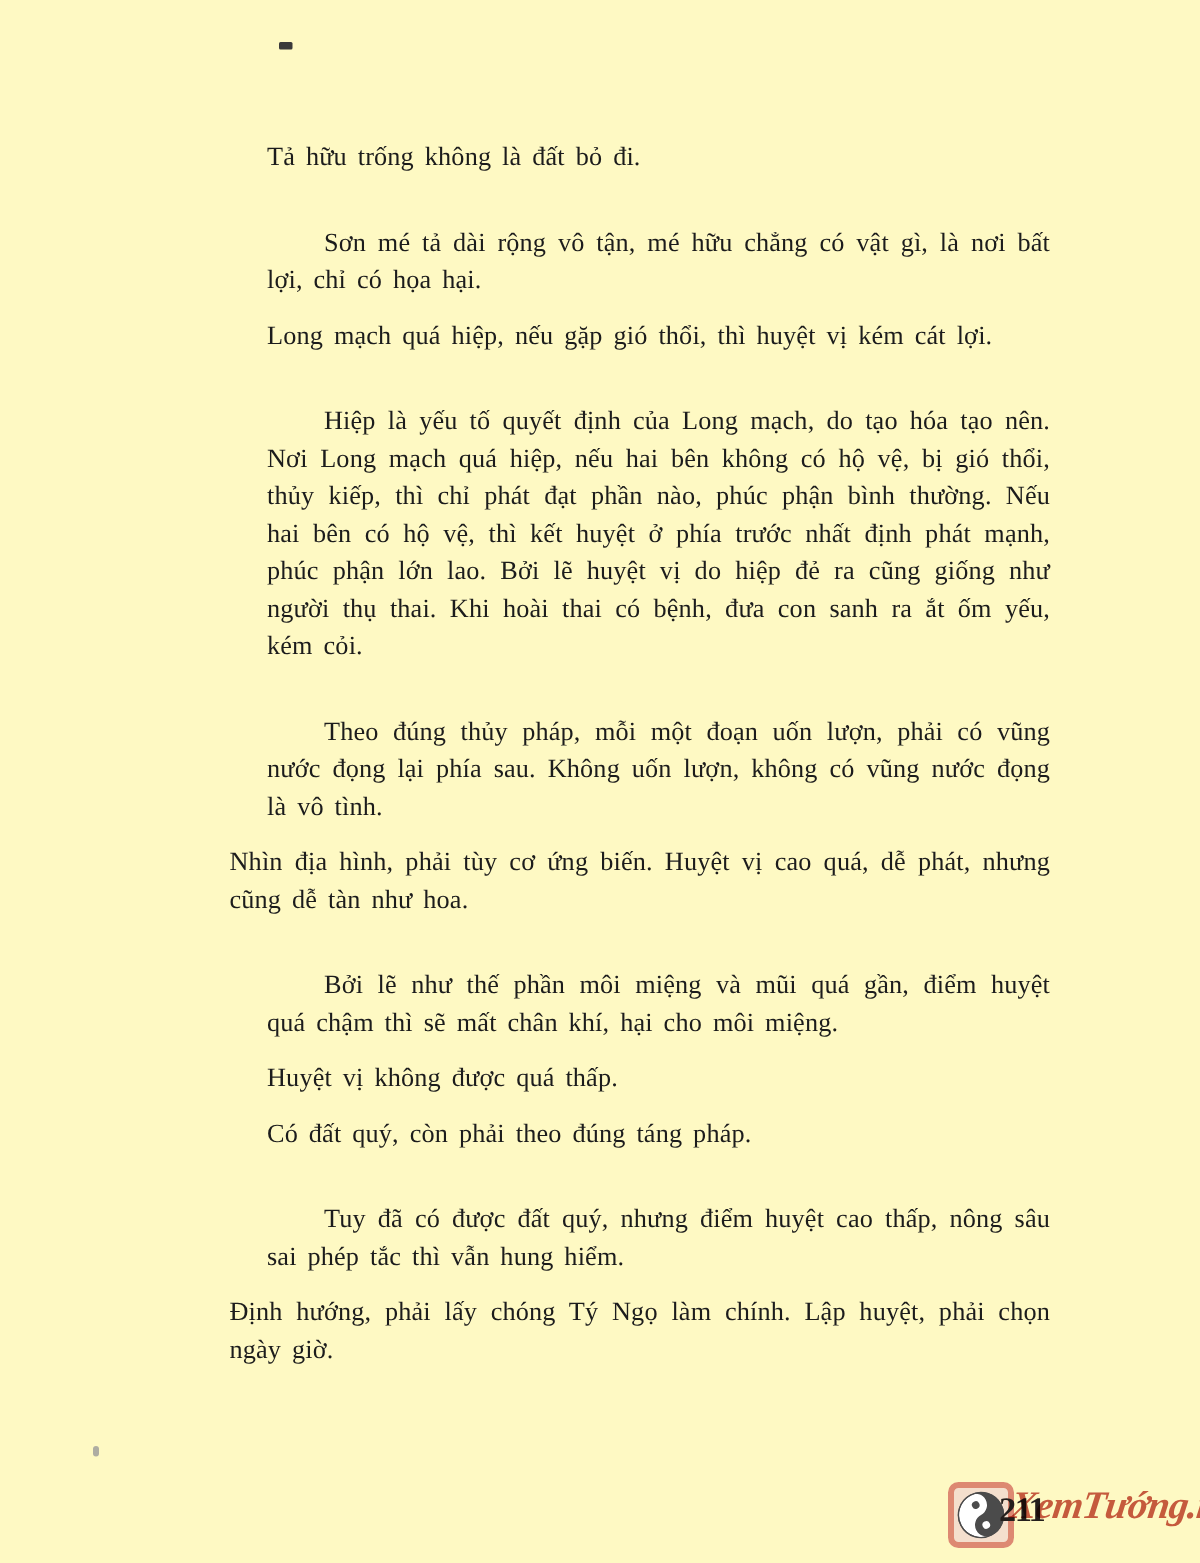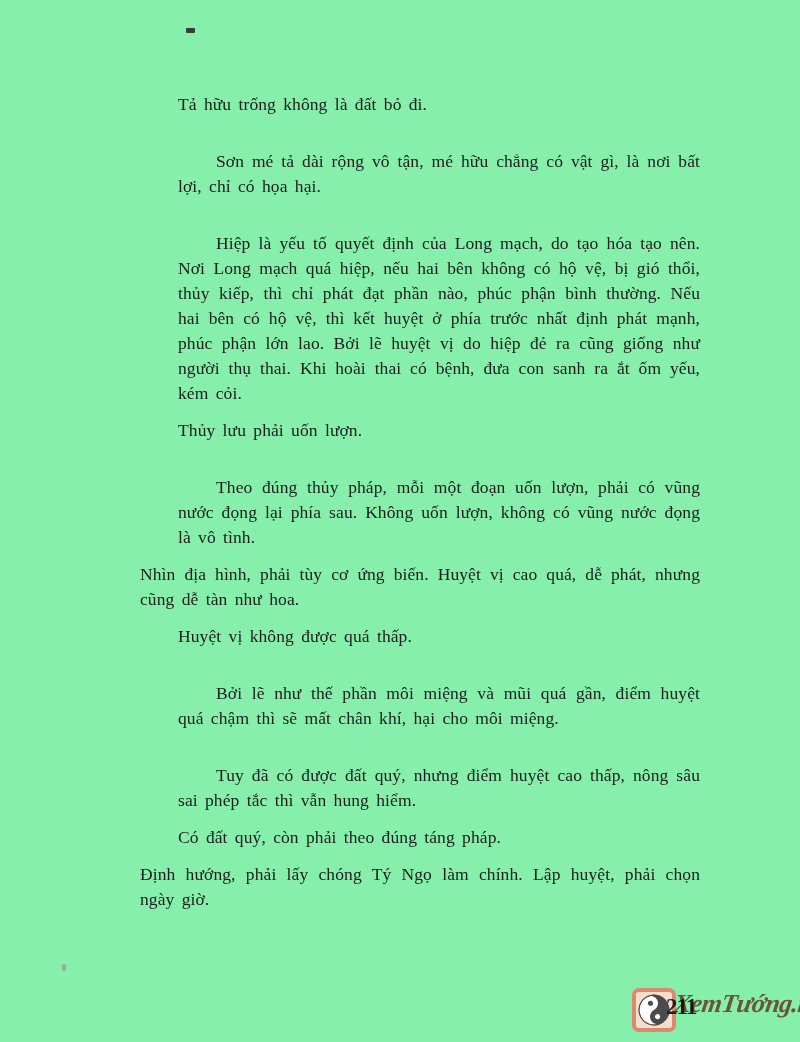--- a/index.html
+++ b/index.html
@@ -31,21 +31,21 @@
     width:560px;
     font-size:17.5px;
     line-height:25px;
     word-spacing:0.16em;
     letter-spacing:0.1px;
   }
   .para{
     margin:0 0 12px 38px;
     text-align:justify;
   }
-  .para.quote-wide{margin-left:0;}
+  .para.quote-wide{margin-left:13px;}
   .para.body{text-indent:38px;margin-top:32px;}
   
   .watermark{
     position:absolute;left:632px;top:986px;
     width:168px;height:50px;font-family:Liberation Serif, serif;
   }
   .wm-badge{
     position:absolute;left:0;top:2px;
     width:36px;height:36px;
     background:#f4dfcd;
@@ -72,37 +72,37 @@
     transform:skewX(-8deg);
     color:var(--wm-red,#c04a3c);
     opacity:.9;
     mix-blend-mode:multiply;
     white-space:nowrap;
   }
 </style>
 </head>
 <body>
 
-<div class="page" style="background: #86efac; color: rgb(28, 28, 28);">
+<div class="page" style="background: #fef9c3; color: rgb(28, 28, 28);">
 
   <span class="top-mark"></span>
   <span class="side-mark"></span>
 
   <main class="text-column" id="paragraphs">
 
   <p class="para quote">Tả hữu trống không là đất bỏ đi.</p>
       <p class="para body">Sơn mé tả dài rộng vô tận, mé hữu chẳng có vật gì, là nơi bất lợi, chỉ có họa hại.</p>
+      <p class="para quote">Long mạch quá hiệp, nếu gặp gió thổi, thì huyệt vị kém cát lợi.</p>
       <p class="para body">Hiệp là yếu tố quyết định của Long mạch, do tạo hóa tạo nên. Nơi Long mạch quá hiệp, nếu hai bên không có hộ vệ, bị gió thổi, thủy kiếp, thì chỉ phát đạt phần nào, phúc phận bình thường. Nếu hai bên có hộ vệ, thì kết huyệt ở phía trước nhất định phát mạnh, phúc phận lớn lao. Bởi lẽ huyệt vị do hiệp đẻ ra cũng giống như người thụ thai. Khi hoài thai có bệnh, đưa con sanh ra ắt ốm yếu, kém cỏi.</p>
-      <p class="para quote">Thủy lưu phải uốn lượn.</p>
       <p class="para body">Theo đúng thủy pháp, mỗi một đoạn uốn lượn, phải có vũng nước đọng lại phía sau. Không uốn lượn, không có vũng nước đọng là vô tình.</p>
       <p class="para quote-wide">Nhìn địa hình, phải tùy cơ ứng biến. Huyệt vị cao quá, dễ phát, nhưng cũng dễ tàn như hoa.</p>
+      <p class="para body">Bởi lẽ như thế phần môi miệng và mũi quá gần, điểm huyệt quá chậm thì sẽ mất chân khí, hại cho môi miệng.</p>
       <p class="para quote">Huyệt vị không được quá thấp.</p>
-      <p class="para body">Bởi lẽ như thế phần môi miệng và mũi quá gần, điểm huyệt quá chậm thì sẽ mất chân khí, hại cho môi miệng.</p>
+      <p class="para quote">Có đất quý, còn phải theo đúng táng pháp.</p>
       <p class="para body">Tuy đã có được đất quý, nhưng điểm huyệt cao thấp, nông sâu sai phép tắc thì vẫn hung hiểm.</p>
-      <p class="para quote">Có đất quý, còn phải theo đúng táng pháp.</p>
       <p class="para quote-wide">Định hướng, phải lấy chóng Tý Ngọ làm chính. Lập huyệt, phải chọn ngày giờ.</p>
     </main>
 
   <footer class="watermark">
     <span class="page-number">211</span>
     <span class="wm-badge" style="background: rgb(244, 223, 205);">
       <svg viewBox="0 0 100 100" aria-hidden="true">
         <circle cx="50" cy="50" r="47" class="yy-light" stroke-width="2" fill="#ffffff" stroke="#4b4b4b"></circle>
         <path d="M50 3 a47 47 0 0 1 0 94 a23.5 23.5 0 0 1 0 -47 a23.5 23.5 0 0 0 0 -47 Z" class="yy-dark" fill="#4b4b4b"></path>
         <circle cx="50" cy="26.5" r="8" class="yy-dot-dark" fill="#4b4b4b"></circle>

